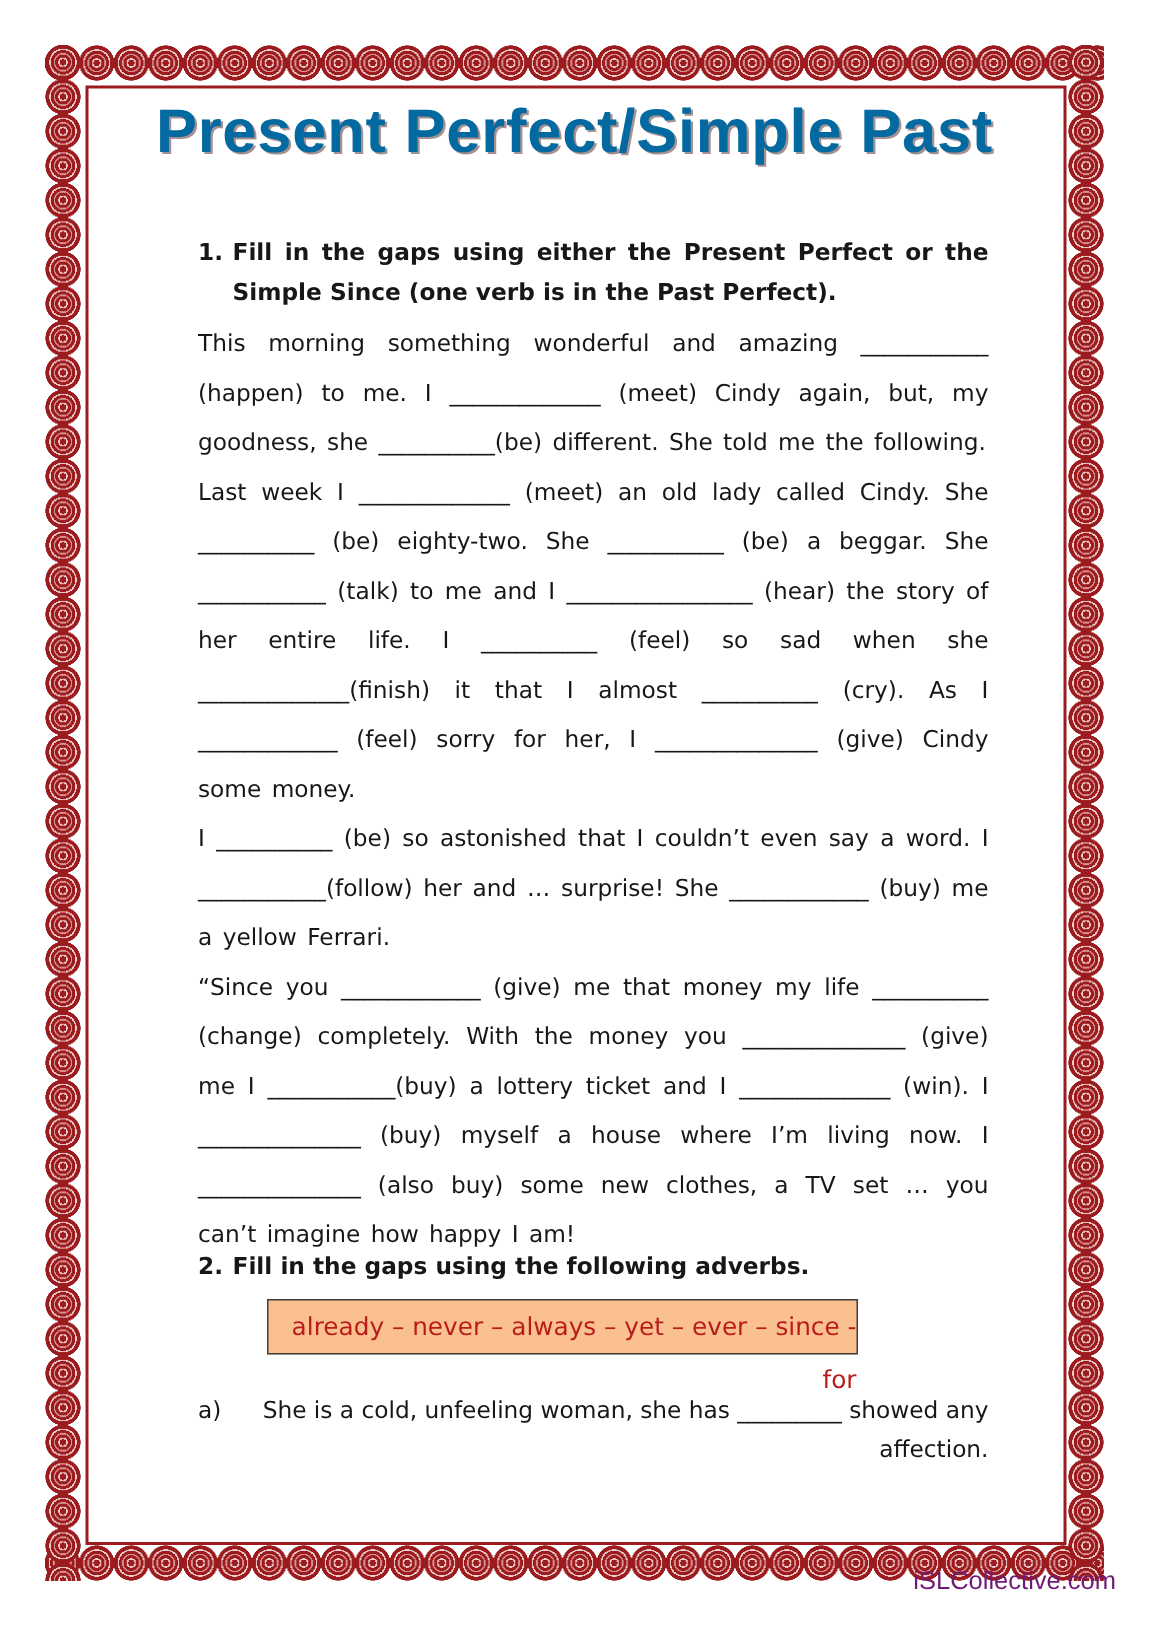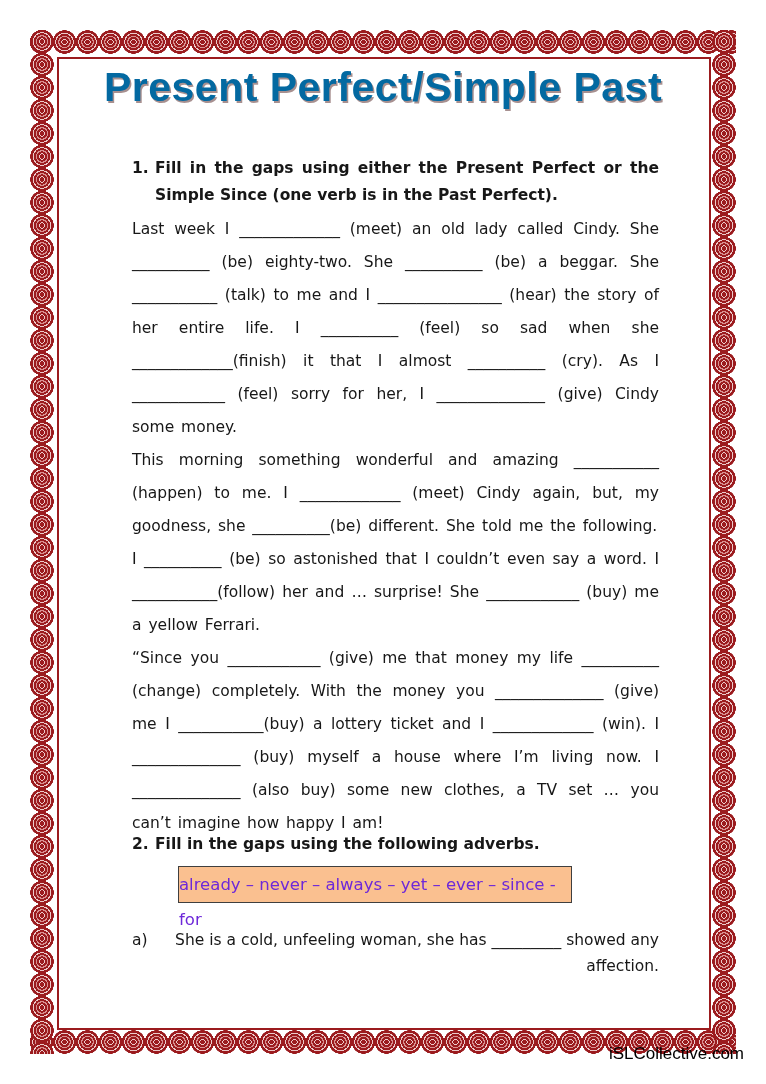--- a/index.html
+++ b/index.html
@@ -98,38 +98,38 @@
   }
   .adverb-box {
     position: absolute;
     left: 178px;
     top: 866px;
     width: 392px;
     height: 35px;
     line-height: 35px;
     background: #fac090;
     border: 1.4px solid #3f3f3f;
-    text-align: left;
+    text-align: right;
     font-size: 16.5px;
-    color: #6d28d9;
+    color: #b91c1c;
   }
   .item {
     display: flex;
     font-size: 15.5px;
     line-height: 26px;
   }
   .item .marker { width: 27px; flex: 0 0 auto; }
   .item .item-text { flex: 1 1 auto; text-align: justify; }
   .watermark {
     position: absolute;
     right: 22px;
     top: 1044px;
     font-family: "Liberation Sans", sans-serif;
     font-size: 17px;
-    color: #000000;
+    color: #701a75;
   }
 </style>
 </head>
 <body>
 
 <div class="canvas">
 
   <div class="scallop scallop-h border-top"></div>
   <div class="scallop scallop-h border-bottom"></div>
   <div class="scallop scallop-v border-left"></div>
@@ -139,22 +139,22 @@
   <h1 class="page-title">Present Perfect/Simple Past</h1>
 
   <div class="main-col" style="top:155px;">
     <div class="instr">
       <span class="num">1.</span>
       <span class="instr-text">Fill in the gaps using either the Present Perfect or the Simple Since (one verb is in the Past Perfect).</span>
     </div>
   </div>
 
   <div class="main-col flow" style="top:213px;">
+    <p>This morning something wonderful and amazing ___________ (happen) to me. I _____________ (meet) Cindy again, but, my goodness, she __________(be) different. She told me the following.</p>
     <p>Last week I _____________ (meet) an old lady called Cindy. She __________ (be) eighty-two. She __________ (be) a beggar. She ___________ (talk) to me and I ________________ (hear) the story of her entire life. I __________ (feel) so sad when she _____________(finish) it that I almost __________ (cry). As I ____________ (feel) sorry for her, I ______________ (give) Cindy some money.</p>
-    <p>This morning something wonderful and amazing ___________ (happen) to me. I _____________ (meet) Cindy again, but, my goodness, she __________(be) different. She told me the following.</p>
     <p>I __________ (be) so astonished that I couldn’t even say a word. I ___________(follow) her and … surprise! She ____________ (buy) me a yellow Ferrari.</p>
     <p>“Since you ____________ (give) me that money my life __________ (change) completely. With the money you ______________ (give) me I ___________(buy) a lottery ticket and I _____________ (win). I ______________ (buy) myself a house where I’m living now. I ______________ (also buy) some new clothes, a TV set … you can’t imagine how happy I am!</p>
   </div>
 
   <div class="main-col" style="top:831px;">
     <div class="instr">
       <span class="num">2.</span>
       <span class="instr-text" style="text-align:left;">Fill in the gaps using the following adverbs.</span>
     </div>
   </div>

